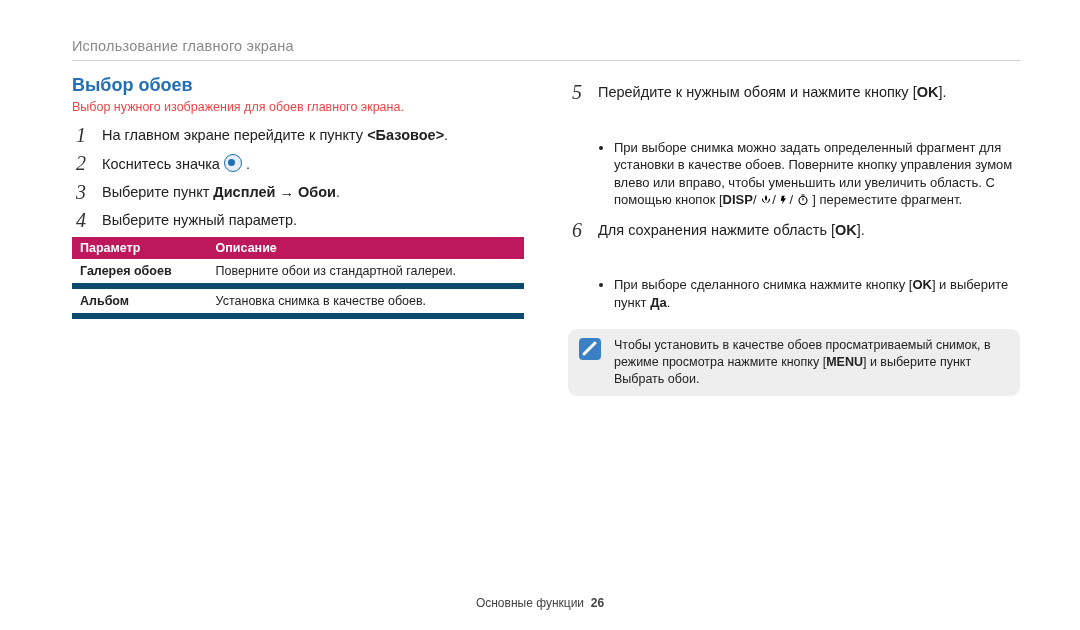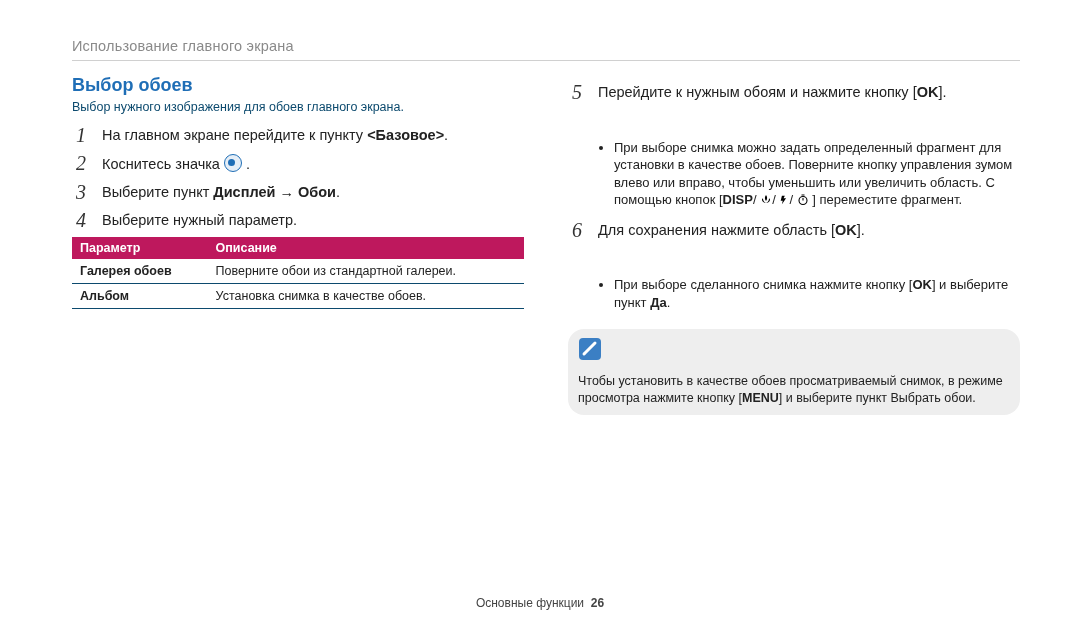--- a/index.html
+++ b/index.html
@@ -35,21 +35,21 @@
     min-width: 0;
   }
   .heading {
     color: #1f6eb6;
     font-size: 18px;
     font-weight: bold;
     margin: 0 0 4px 0;
   }
   .sub {
     font-size: 12.5px;
-    color: #0c4a6e;
+    color: #ef4444;
     margin: 0 0 10px 0;
   }
   .step {
     display: flex;
     align-items: flex-start;
     gap: 12px;
     margin: 6px 0;
   }
   .stepnum {
     font-family: Georgia, "Times New Roman", serif;
@@ -105,32 +105,31 @@
   }
   table.param th {
     background: #be185d;
     color: #fff;
     text-align: left;
     font-weight: bold;
     padding: 4px 8px;
   }
   table.param td {
     padding: 5px 8px;
-    border-bottom: 1px solid #0c4a6e;
+    border-bottom: 6px solid #0c4a6e;
   }
   table.param td.k { font-weight: bold; width: 30%; }
   .notebox {
     display: flex;
     gap: 12px;
     background: #eeeeee;
-    border-radius: 16px;
+    border-radius: 9px;
     padding: 8px 14px 8px 10px;
     margin-top: 14px;
     align-items: flex-start;
-    flex-direction: column;
   }
   .note-icon {
     width: 24px; height: 24px;
     flex-shrink: 0;
   }
   .note-text {
     font-size: 12.5px;
     line-height: 1.35;
   }
   .footer {

